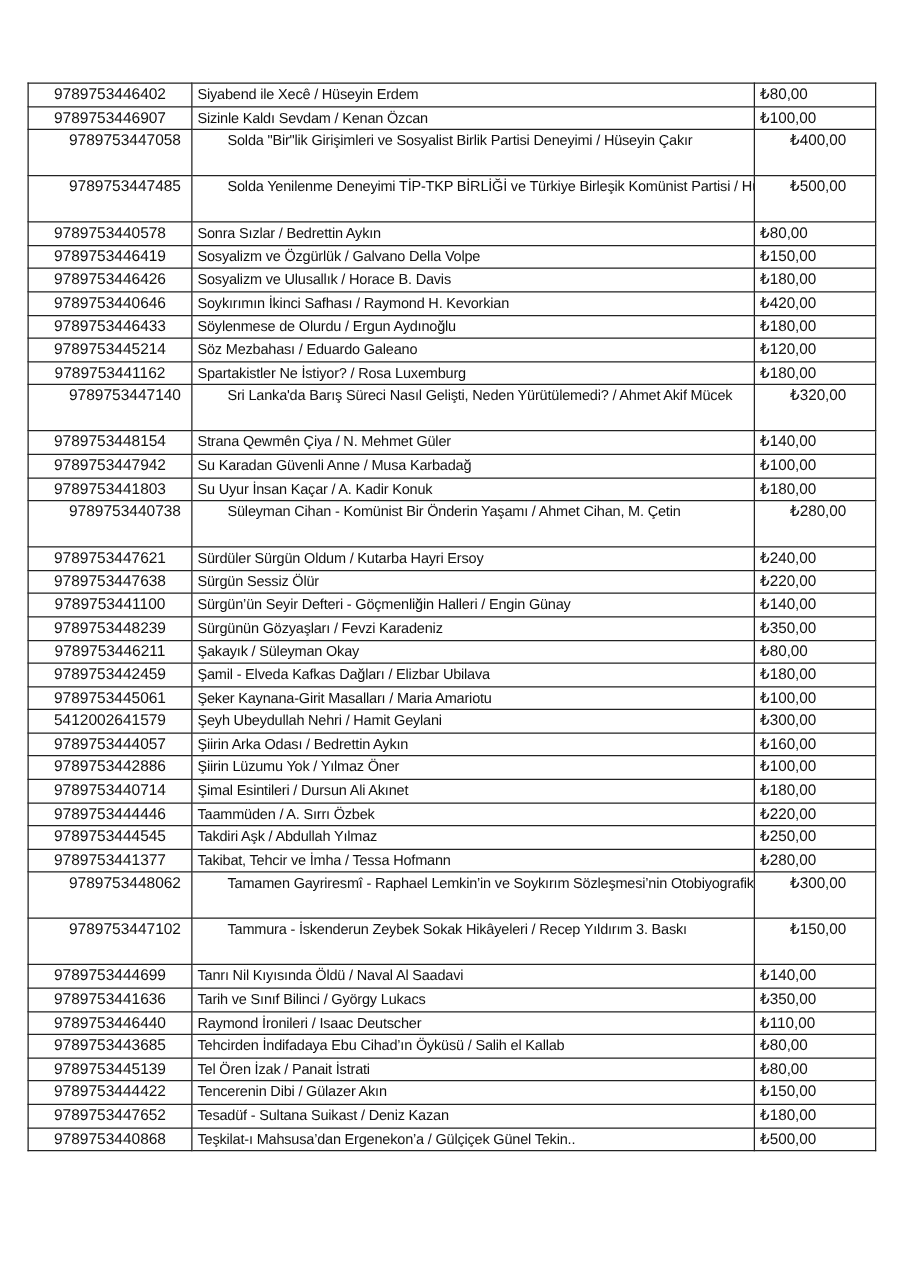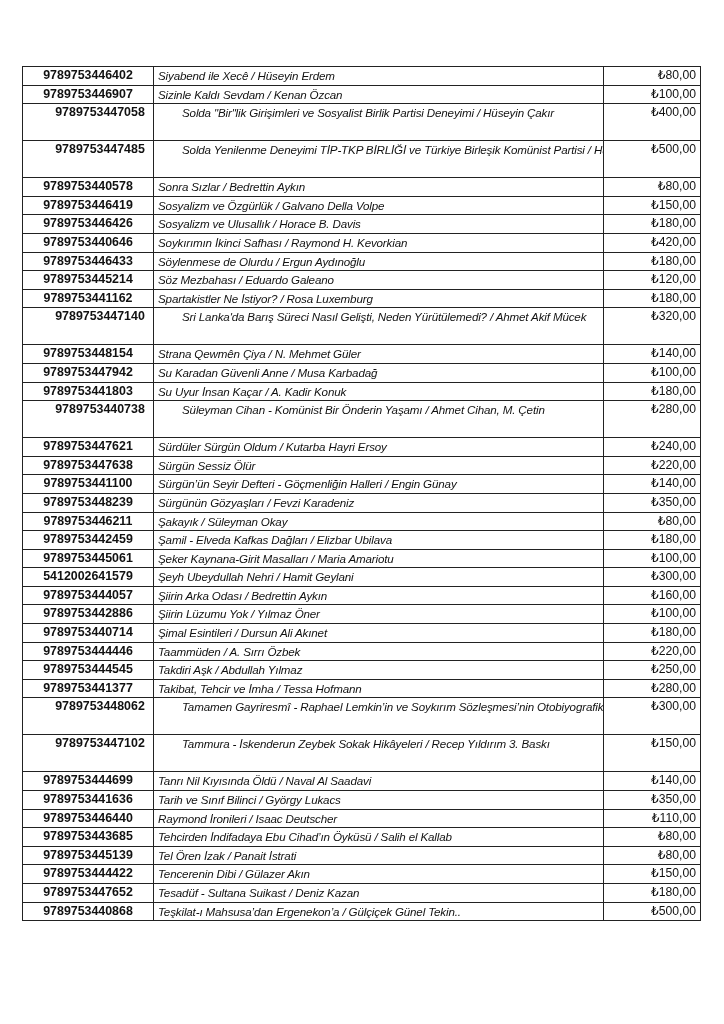--- a/index.html
+++ b/index.html
@@ -8,23 +8,23 @@
       position: absolute; left: 22px; top: 66px; width: 678px;
       border-collapse: collapse; table-layout: fixed; font-size: 11.6px;
     }
     table.pricelist col.c-isbn { width: 131px; }
     table.pricelist col.c-title { width: 450px; }
     table.pricelist col.c-price { width: 97px; }
     table.pricelist td {
       border: 1px solid #222; padding: 0 4px; vertical-align: top;
       line-height: 17.6px; height: 17.6px; white-space: nowrap; overflow: hidden;
     }
-    td.isbn { text-align: center; font-size: 12.4px; font-weight: bold; }
-    td.title { white-space: normal; letter-spacing: -0.15px; font-style: italic; }
-    td.price { text-align: right; font-size: 12.2px; }
+    td.isbn { text-align: center; font-size: 12.4px; }
+    td.title { white-space: normal; letter-spacing: -0.15px; }
+    td.price { font-size: 12.2px; }
     tr.tall td { height: 36px; padding-left: 28px; }
   </style>
 </head>
 <body>
 
 <table class="pricelist">
   <colgroup>
     <col class="c-isbn">
       <col class="c-title">
       <col class="c-price">

